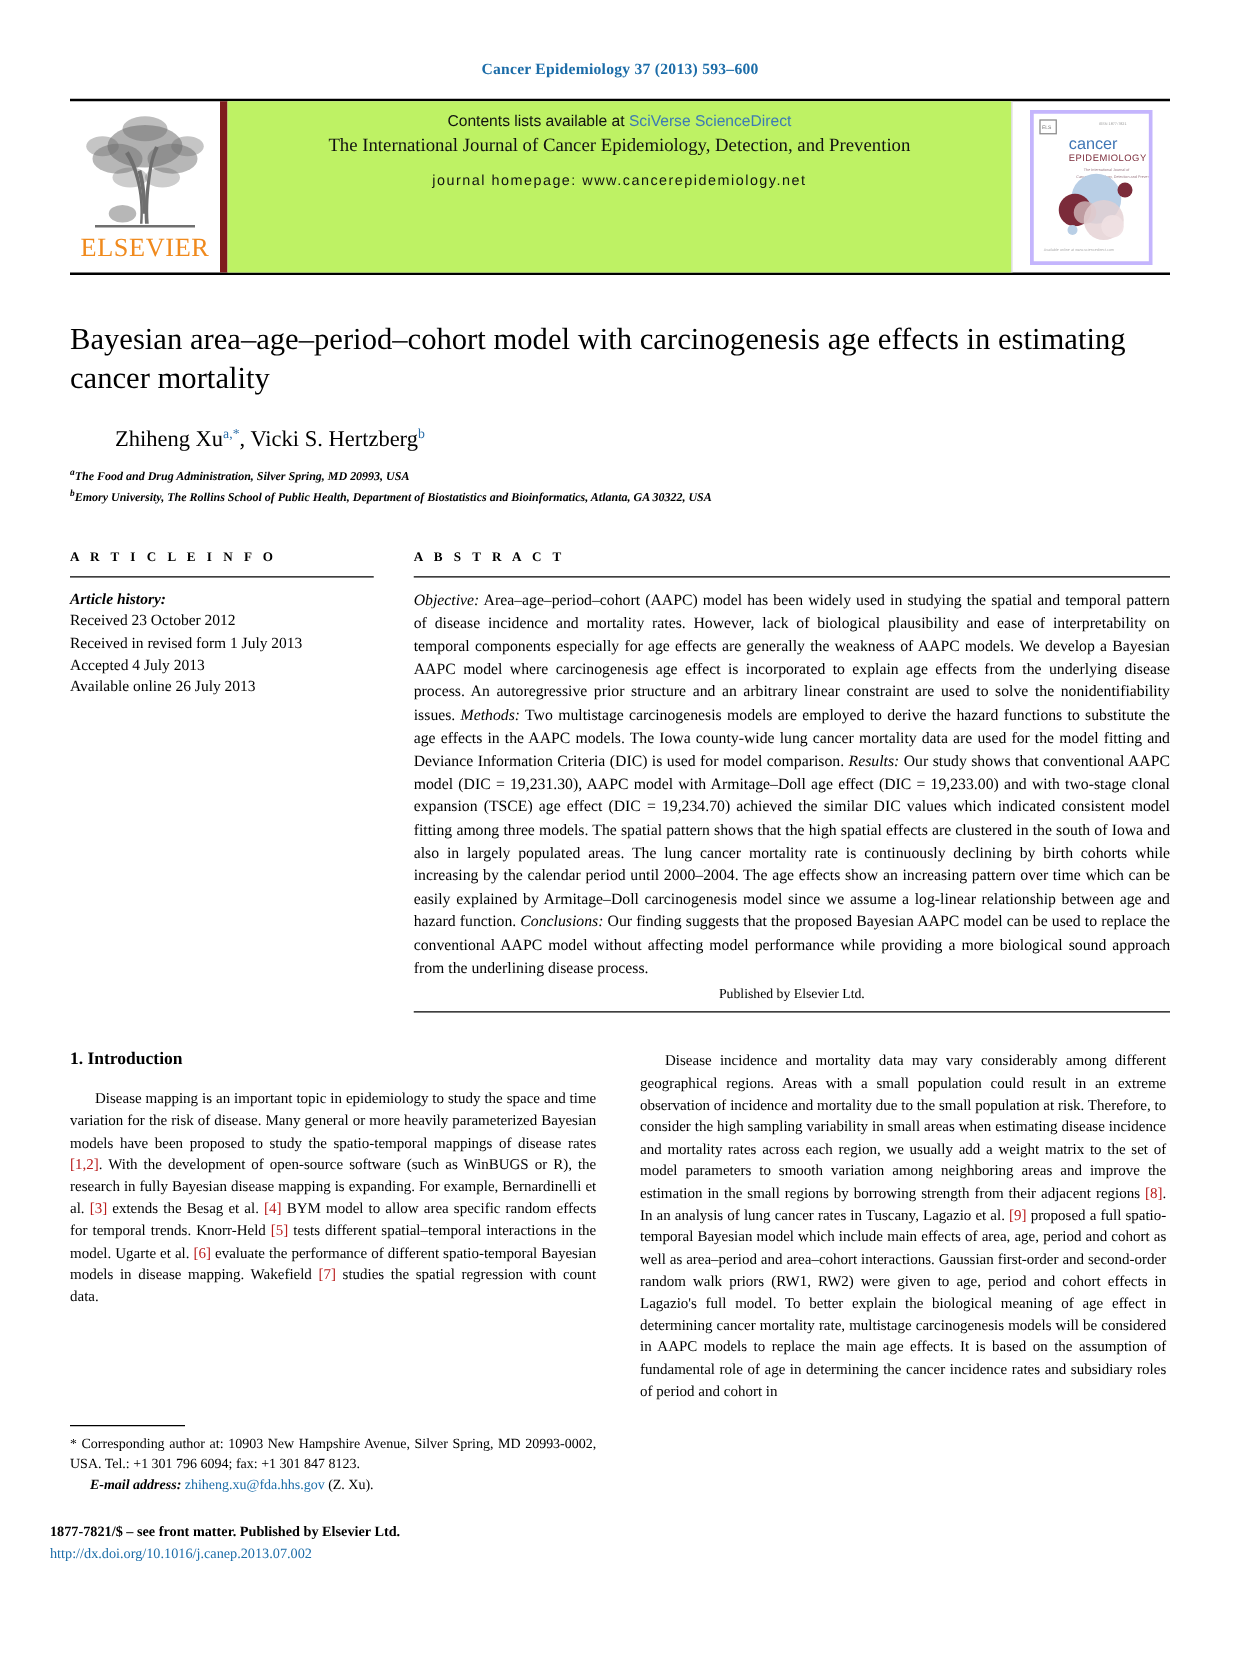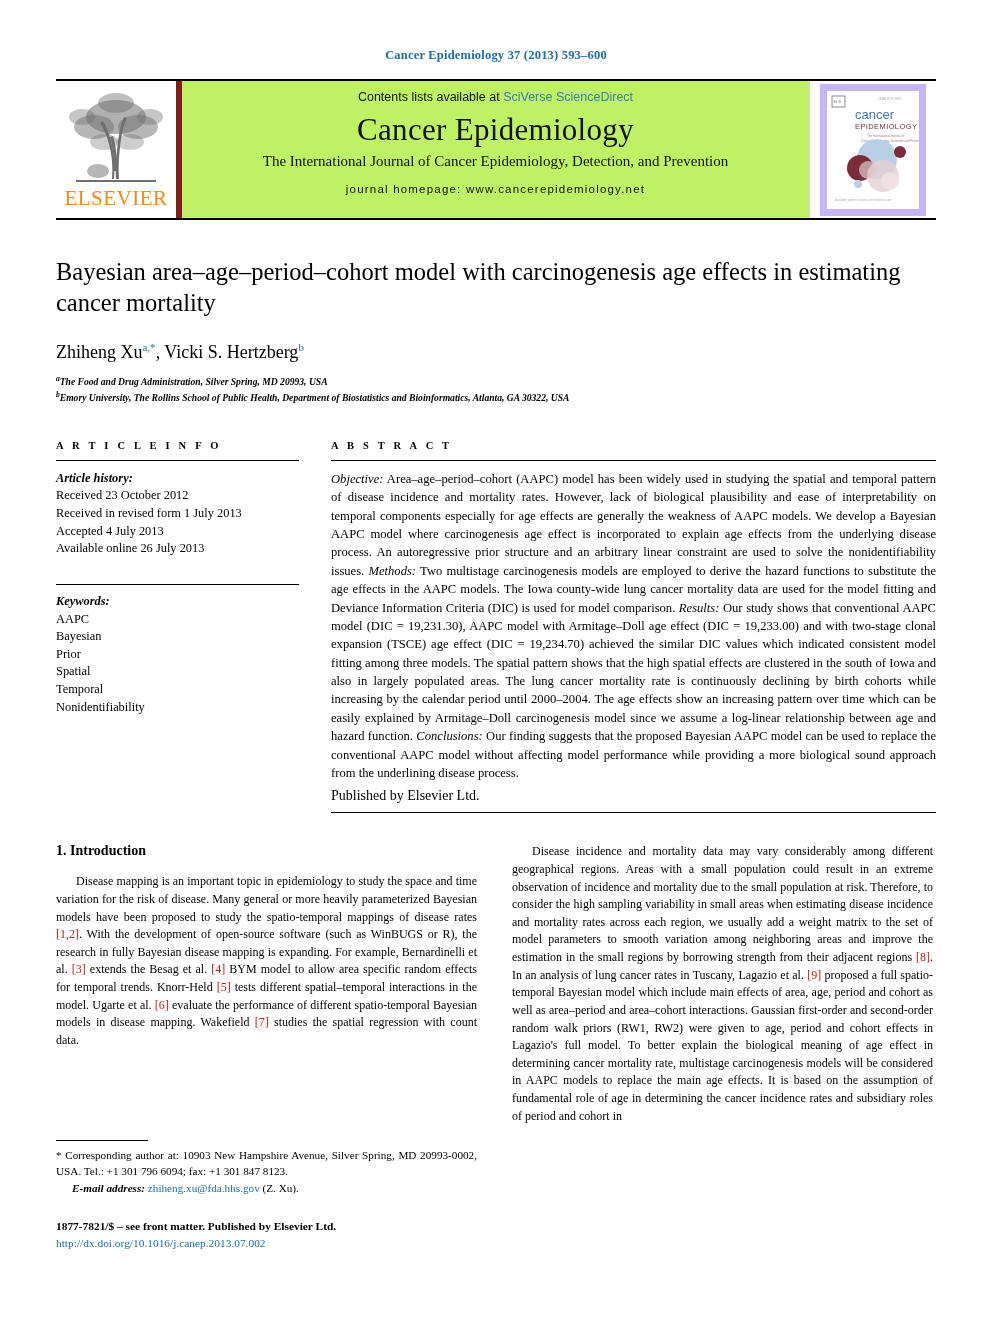--- a/index.html
+++ b/index.html
@@ -103,39 +103,40 @@
     width: 126px;
     flex: 0 0 126px;
     display: flex;
     align-items: center;
     justify-content: center;
     border-left: 1px solid #d8d8d8;
   }
   .cover-thumb {
     width: 92px;
     height: 118px;
-    border: 7px solid #c4b5fd;
+    border: 3px solid #c4b5fd;
     background: #fdfdfd;
     position: relative;
     overflow: hidden;
   }
 
   
   .title-rule { border-top: 2px solid #000; margin-top: 0; }
   .paper-title {
     font-family: "Liberation Serif", serif;
     font-size: 24.5px;
     line-height: 1.28;
     margin-top: 36px;
     color: #000;
   }
   .authors {
     font-size: 18px;
     margin-top: 22px;
     color: #000;
+    margin-left: 36px;
   }
   .authors sup { color: #2b6ea8; font-size: 11px; }
   .affil {
     font-family: "Liberation Serif", serif;
     font-style: italic;
     font-weight: bold;
     font-size: 9.6px;
     line-height: 1.5;
     margin-top: 10px;
     color: #000;
@@ -171,22 +172,22 @@
   .kw-block .hr-thin { margin-bottom: 8px; }
 
   .abstract-body {
     font-size: 12.6px;
     line-height: 1.46;
     text-align: justify;
     color: #000;
   }
   .abstract-body i { font-style: italic; }
   .pub-by {
-    text-align: left;
-    font-size: 14px;
+    text-align: center;
+    font-size: 11px;
     margin-top: 6px;
   }
   .abs-bottom-rule { border-top: 1.6px solid #000; margin-top: 8px; }
 
   
   .body-cols {
     display: flex;
     gap: 35px;
     margin-top: 30px;
   }
@@ -223,21 +224,21 @@
     line-height: 1.42;
     text-align: justify;
   }
   .fn .star { font-size: 11px; }
   .fn-email { margin-top: 1px; text-indent: 16px; }
   .fn-email i { font-style: italic; font-weight: bold; }
   .fn-email a { color: #1b6ca8; text-decoration: none; }
 
   .colophon {
     position: absolute;
-    left: 56px;
+    left: 40px;
     top: 1218px;
     width: 430px;
     font-size: 11.4px;
     line-height: 1.5;
   }
   .colophon .issn { font-weight: bold; }
   .colophon a { color: #1b6ca8; text-decoration: none; }
 </style>
 </head>
 <body>
@@ -266,21 +267,20 @@
           <path d="M46 50c3 10 4 22 4 34h3c0-13-1-25-4-35z"></path>
         </g>
       </svg>
       <div class="elsevier-word">ELSEVIER</div>
     </div>
 
     <div class="journal-band">
       <div class="contents-line">
         <span>Contents lists available at </span><a href="#">SciVerse ScienceDirect</a>
       </div>
-      <div class="journal-title">Cancer Epidemiology</div>
       <div class="journal-sub">The International Journal of Cancer Epidemiology, Detection, and Prevention</div>
       <div class="journal-home">journal homepage: www.cancerepidemiology.net</div>
     </div>
 
     <div class="cover-box">
       <div class="cover-thumb">
         <svg width="92" height="118" viewBox="0 0 92 118">
           <rect x="0" y="0" width="92" height="118" fill="#ffffff"></rect>
           <rect x="5" y="5" width="13" height="11" fill="none" stroke="#8a8a8a" stroke-width="1"></rect>
           <text x="6.5" y="12" font-family="Liberation Sans, sans-serif" font-size="4" fill="#7a7a7a">ELS</text>
@@ -319,30 +319,20 @@
 
     <div class="col-info">
       <div class="sect-head">A R T I C L E   I N F O</div>
       <div class="hr-thin"></div>
       <div class="info-label">Article history:</div>
       <div class="info-line">Received 23 October 2012</div>
       <div class="info-line">Received in revised form 1 July 2013</div>
       <div class="info-line">Accepted 4 July 2013</div>
       <div class="info-line">Available online 26 July 2013</div>
 
-      <div class="kw-block">
-        <div class="hr-thin"></div>
-        <div class="info-label">Keywords:</div>
-        <div class="info-line">AAPC</div>
-        <div class="info-line">Bayesian</div>
-        <div class="info-line">Prior</div>
-        <div class="info-line">Spatial</div>
-        <div class="info-line">Temporal</div>
-        <div class="info-line">Nonidentifiability</div>
-      </div>
     </div>
 
     <div class="col-abs">
       <div class="sect-head">A B S T R A C T</div>
       <div class="hr-thin"></div>
       <div class="abstract-body">
         <i>Objective:</i><span> Area–age–period–cohort (AAPC) model has been widely used in studying the spatial and temporal pattern of disease incidence and mortality rates. However, lack of biological plausibility and ease of interpretability on temporal components especially for age effects are generally the weakness of AAPC models. We develop a Bayesian AAPC model where carcinogenesis age effect is incorporated to explain age effects from the underlying disease process. An autoregressive prior structure and an arbitrary linear constraint are used to solve the nonidentifiability issues. </span><i>Methods:</i><span> Two multistage carcinogenesis models are employed to derive the hazard functions to substitute the age effects in the AAPC models. The Iowa county-wide lung cancer mortality data are used for the model fitting and Deviance Information Criteria (DIC) is used for model comparison. </span><i>Results:</i><span> Our study shows that conventional AAPC model (DIC = 19,231.30), AAPC model with Armitage–Doll age effect (DIC = 19,233.00) and with two-stage clonal expansion (TSCE) age effect (DIC = 19,234.70) achieved the similar DIC values which indicated consistent model fitting among three models. The spatial pattern shows that the high spatial effects are clustered in the south of Iowa and also in largely populated areas. The lung cancer mortality rate is continuously declining by birth cohorts while increasing by the calendar period until 2000–2004. The age effects show an increasing pattern over time which can be easily explained by Armitage–Doll carcinogenesis model since we assume a log-linear relationship between age and hazard function. </span><i>Conclusions:</i><span> Our finding suggests that the proposed Bayesian AAPC model can be used to replace the conventional AAPC model without affecting model performance while providing a more biological sound approach from the underlining disease process.</span>
       </div>
       <div class="pub-by">Published by Elsevier Ltd.</div>
       <div class="abs-bottom-rule"></div>

